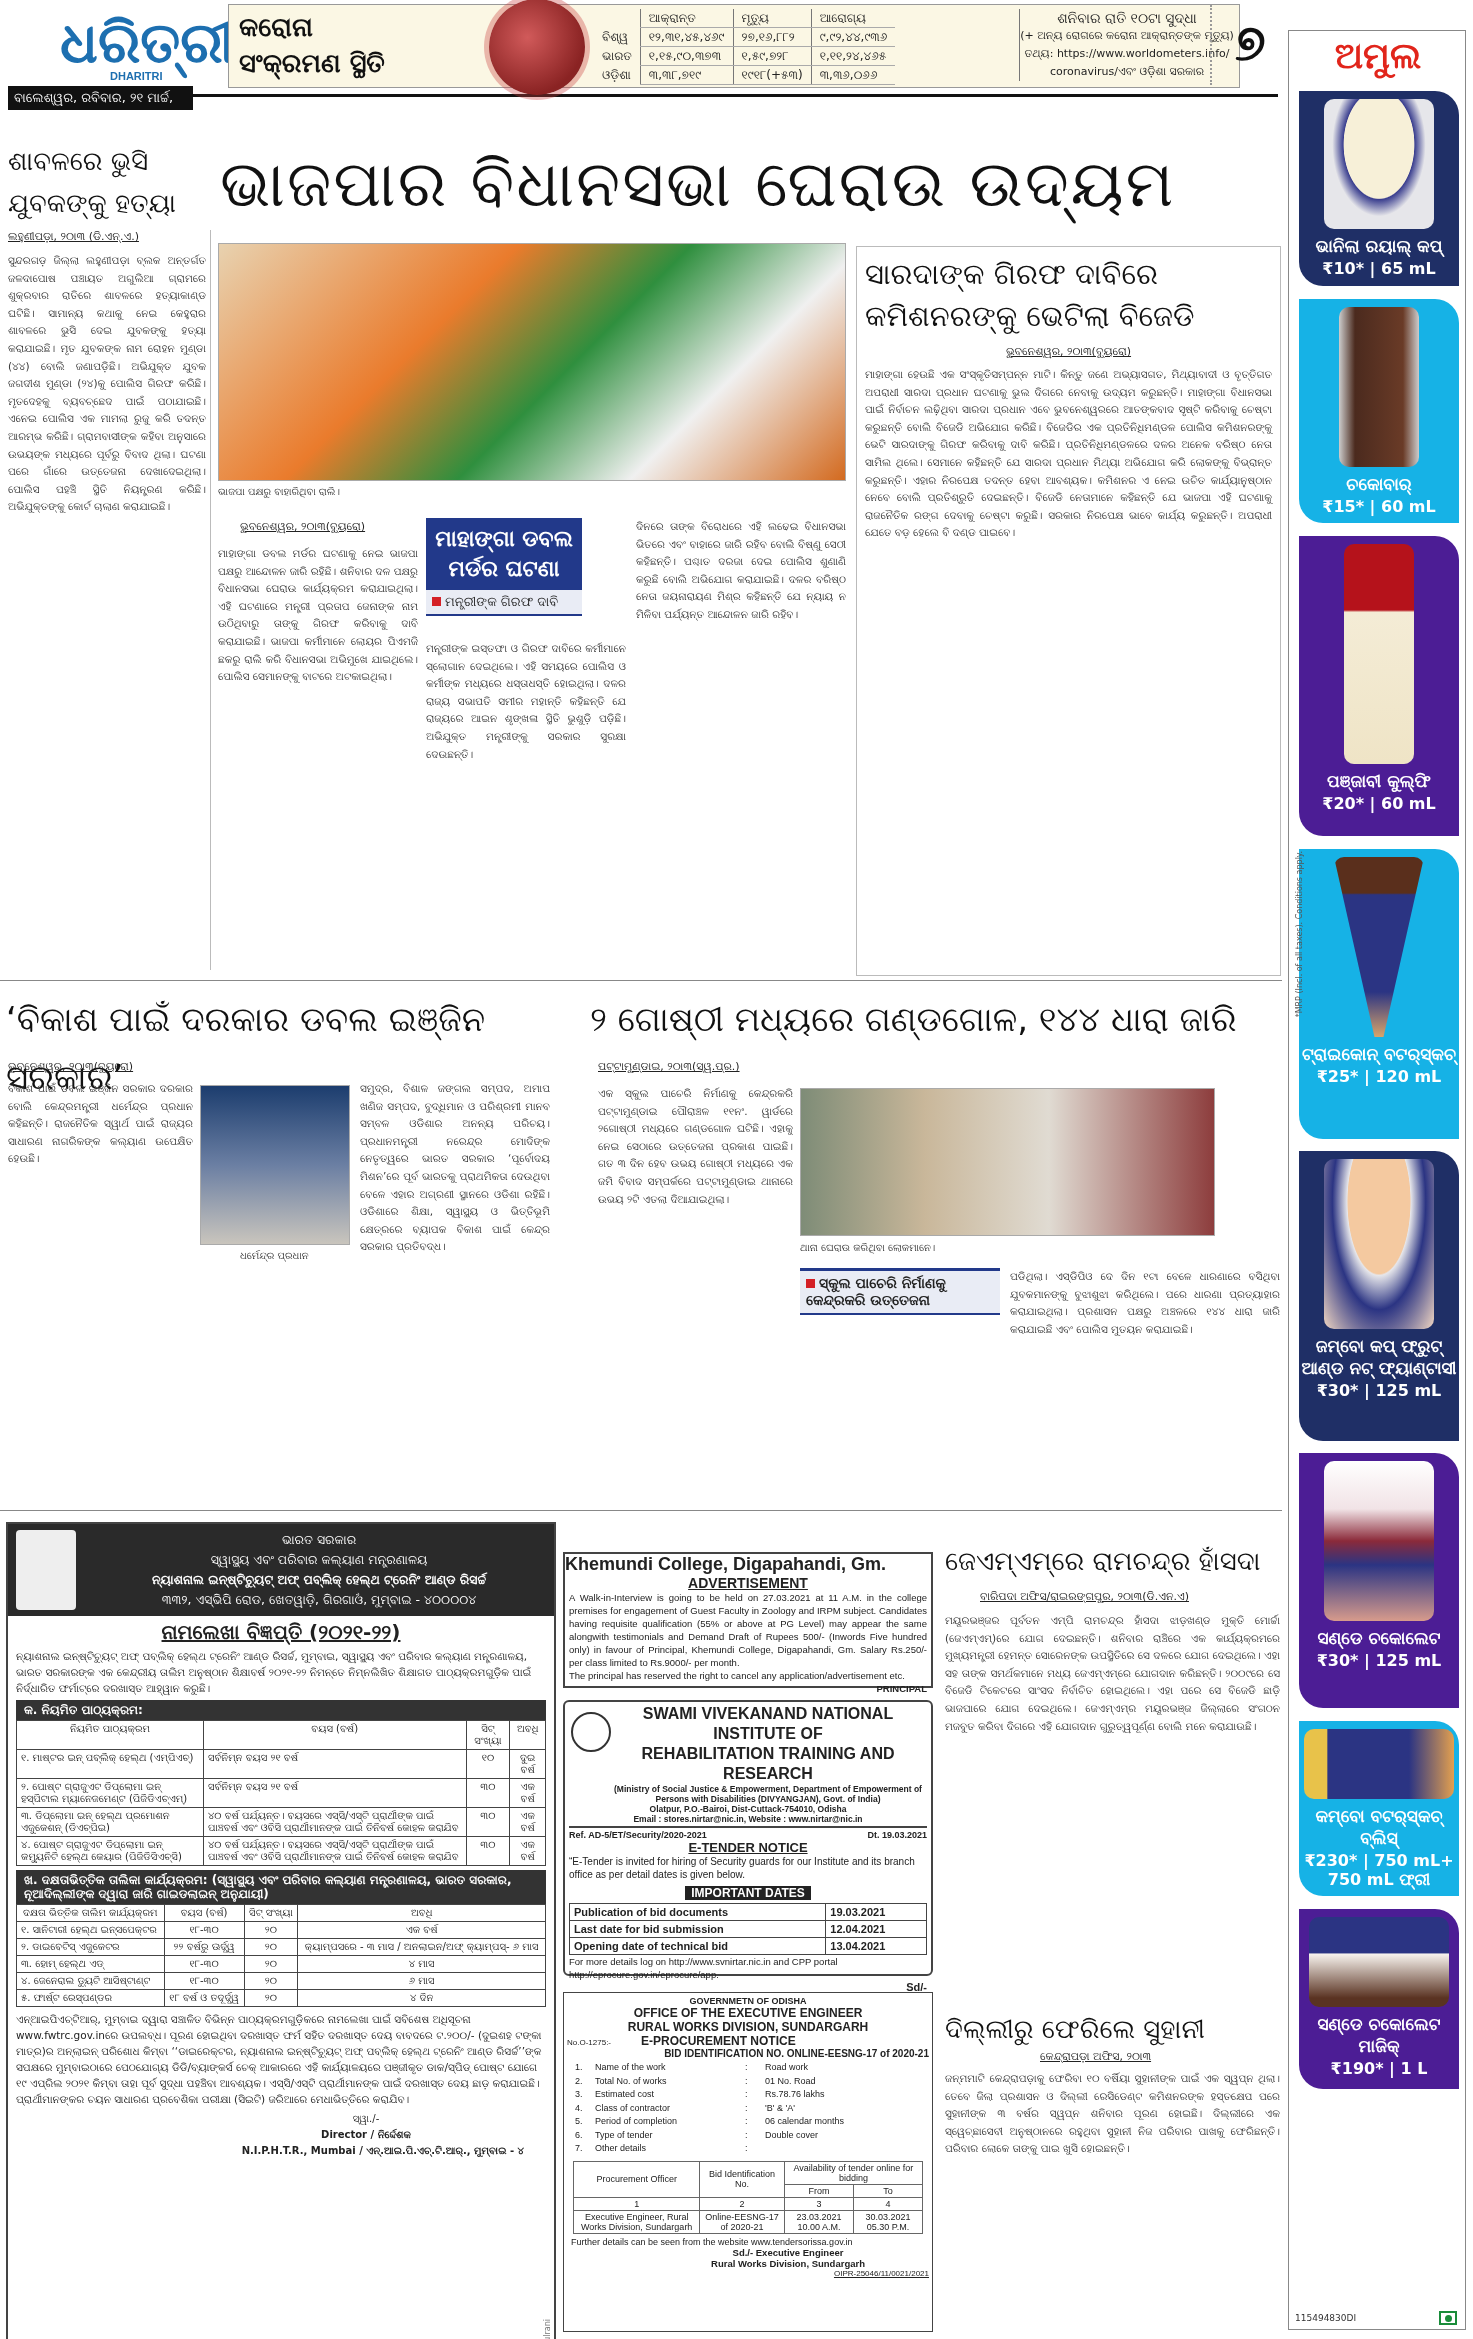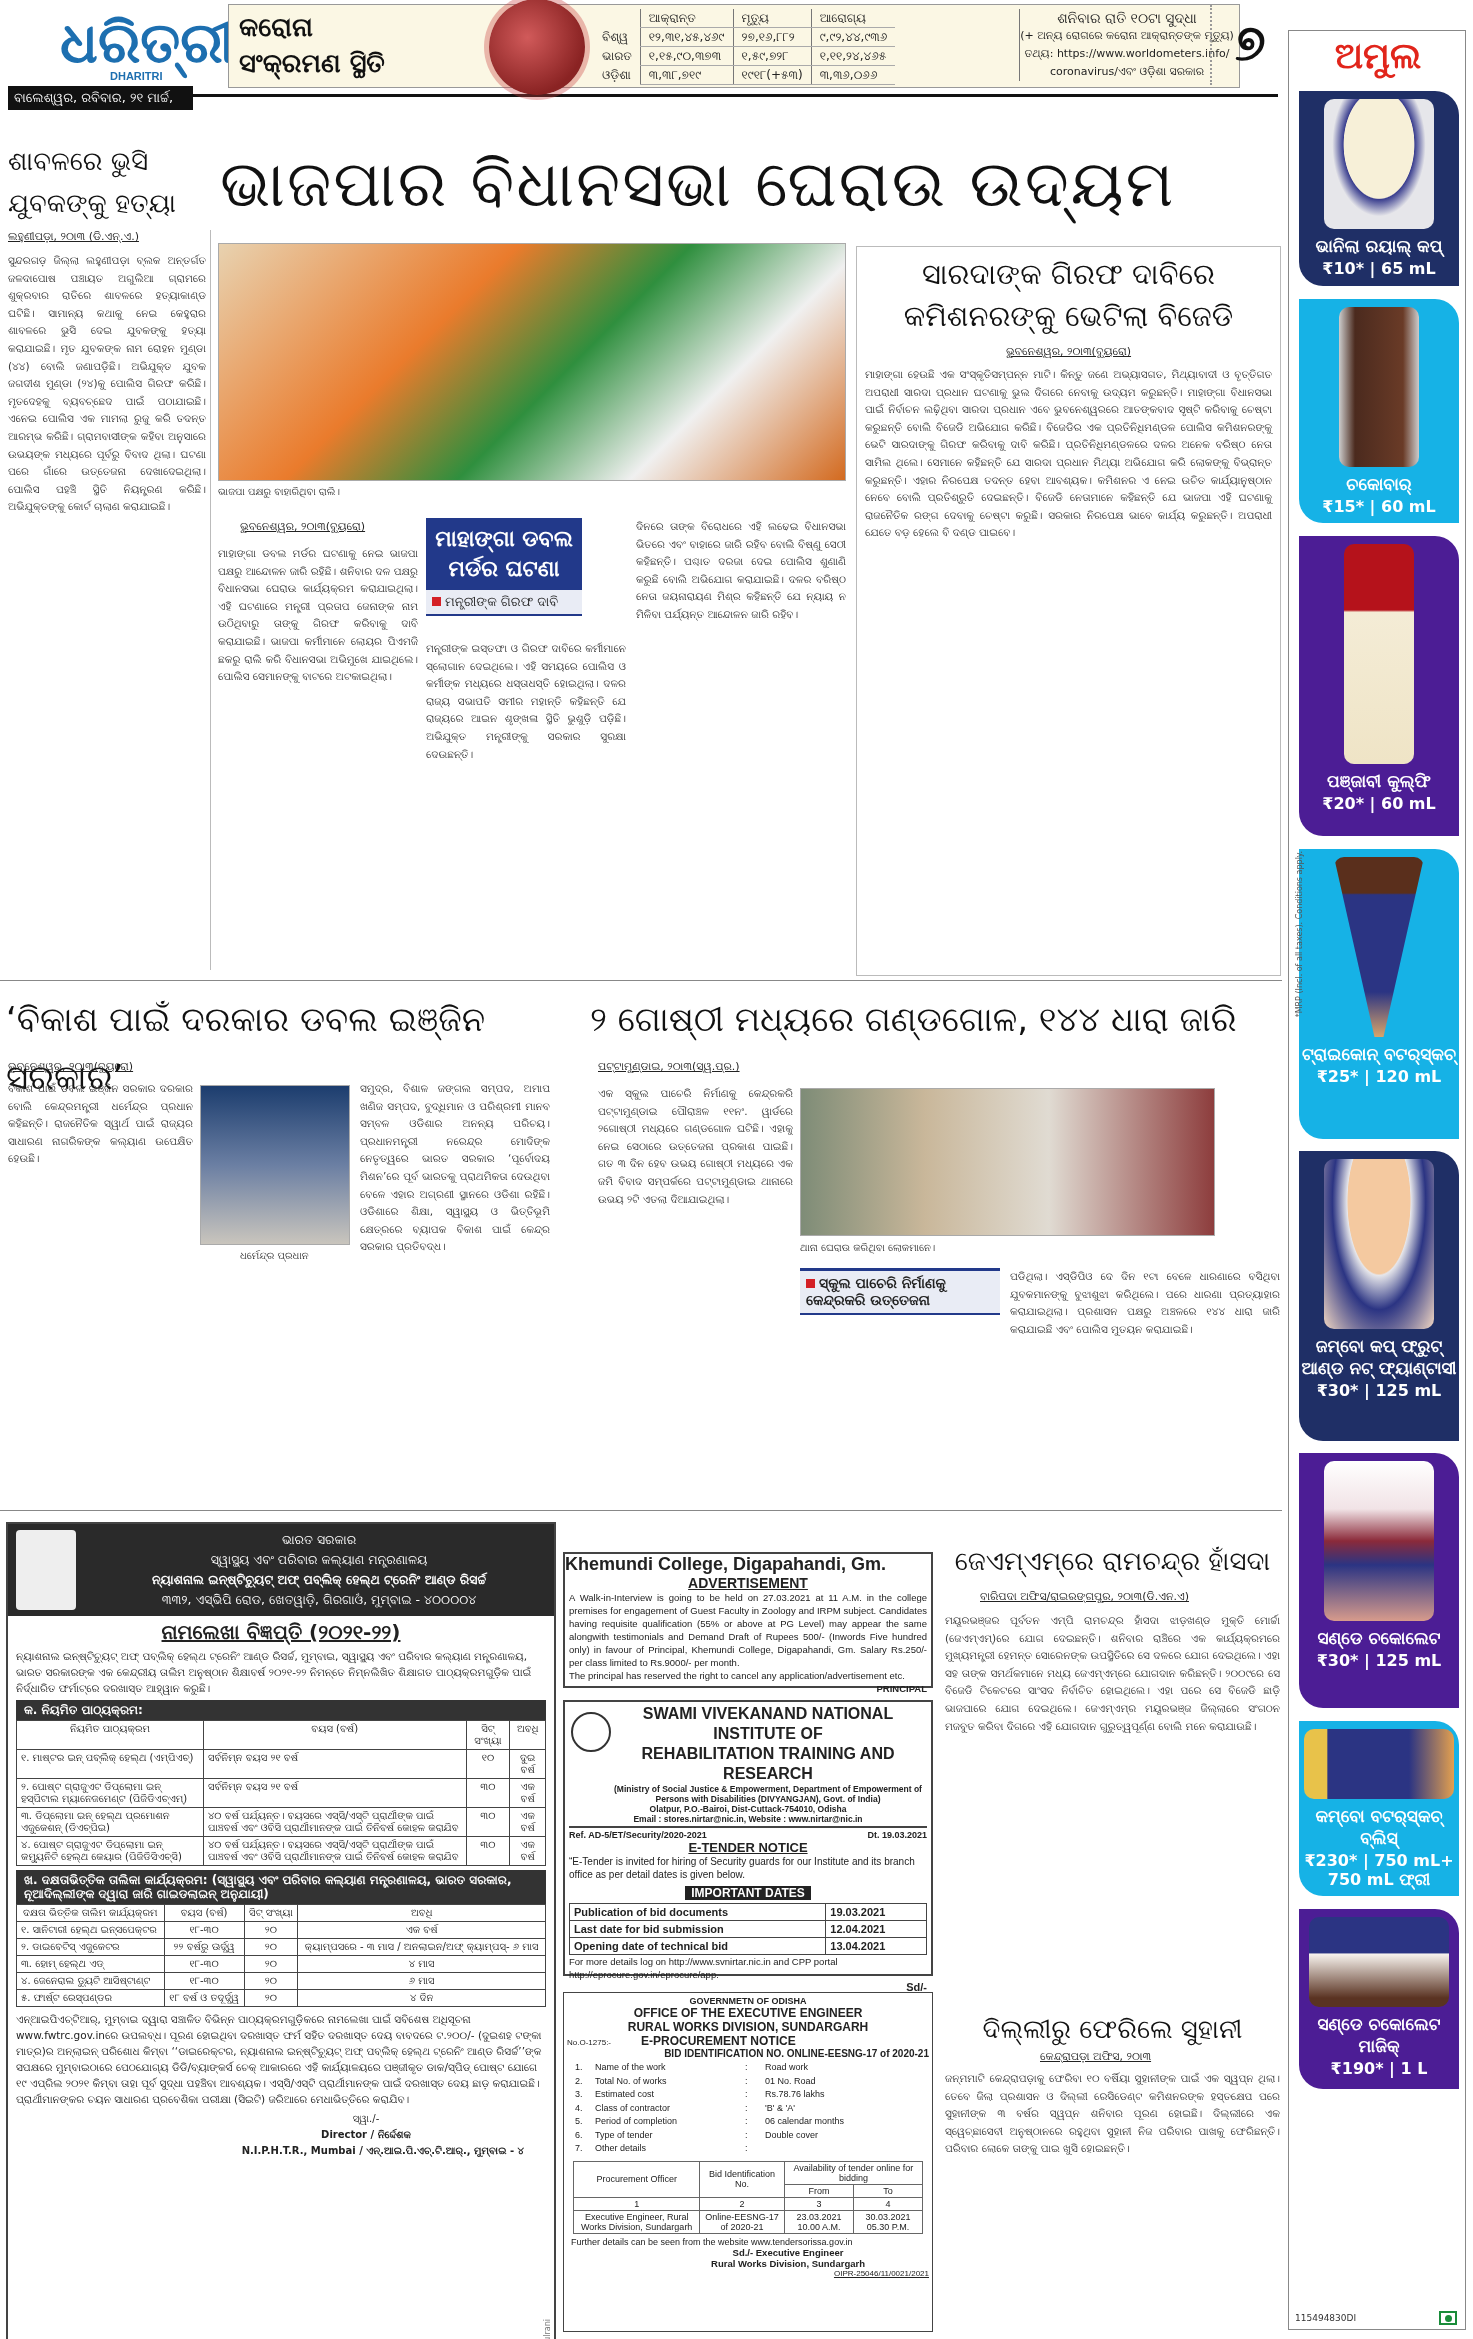--- a/index.html
+++ b/index.html
@@ -33,21 +33,21 @@
   .ad-code { left: 6px; bottom: 6px; font-size: 9px; color: #333; }
   .veg-mark { right: 8px; bottom: 4px; width: 18px; height: 14px; border: 2px solid #1a8c3a; }
   .veg-mark::after { content: ""; position: absolute; left: 4px; top: 2px; width: 7px; height: 7px; border-radius: 50%; background: #1a8c3a; }
   
   .h-side { left: 8px; top: 140px; width: 200px; font-size: 26px; line-height: 42px; color: #111; }
   .byline { font-size: 11px; text-decoration: underline; color: #222; }
   .h-main { left: 220px; top: 142px; width: 1060px; font-size: 64px; line-height: 84px; color: #111; letter-spacing: 2px; }
   .photo { background: linear-gradient(135deg, #e8d2b0 0%, #ea7b2c 35%, #2f8f3e 55%, #f0f0f0 75%, #d36a1f 100%); border: 1px solid #aaa; }
   .photo-caption { font-size: 10px; color: #333; }
   .story-box { border: 1px solid #bbb; }
-  .sub-h { font-size: 29px; line-height: 42px; color: #111; text-align: center; }
+  .sub-h { font-size: 29px; line-height: 42px; color: #111; text-align: left; }
   .col-text { font-size: 10.5px; line-height: 17.6px; color: #333; text-align: justify; overflow: hidden; }
   .hl-box { background: #22398a; color: #fff; text-align: center; font-weight: bold; font-size: 22px; line-height: 30px; padding: 6px 4px; }
   .hl-sub { background: #e9ecf5; font-size: 13px; padding: 4px 6px; border-bottom: 2px solid #22398a; }
   .red-sq { display: inline-block; width: 9px; height: 9px; background: #d42026; margin-right: 4px; }
   .h-second { font-size: 34px; line-height: 58px; color: #111; }
   .divider-h { height: 1px; background: #888; }
   .divider-v { width: 1px; background: #bbb; }
   
   .ad { border: 2px solid #444; background: #fff; }
   .niphtr-head { background: #2a2a2a; color: #fff; text-align: center; font-size: 12.5px; line-height: 20px; padding: 6px 4px 6px 80px; position: relative; }
@@ -259,21 +259,21 @@
 </div>
 
 <div class="abs ad khem en" style="left:563px;top:1552px;width:370px;height:136px;">
   <h3>Khemundi College, Digapahandi, Gm.</h3>
   <h4>ADVERTISEMENT</h4>
   <p>A Walk-in-Interview is going to be held on 27.03.2021 at 11 A.M. in the college premises for engagement of Guest Faculty in Zoology and IRPM subject. Candidates having requisite qualification (55% or above at PG Level) may appear the same alongwith testimonials and Demand Draft of Rupees 500/- (Inwords Five hundred only) in favour of Principal, Khemundi College, Digapahandi, Gm. Salary Rs.250/- per class limited to Rs.9000/- per month.</p>
   <p>The principal has reserved the right to cancel any application/advertisement etc.</p>
   <p style="text-align:right;font-weight:bold;">PRINCIPAL</p>
 </div>
 
-<div class="abs ad en" style="left:563px;top:1700px;width:370px;height:276px;padding:2px 4px;">
+<div class="abs ad en" style="left:563px;top:1700px;width:370px;height:276px;padding:2px 4px;border-radius:6px;">
   <div class="svn-logo"></div>
   <div class="svn-title">SWAMI VIVEKANAND NATIONAL INSTITUTE OF</div>
   <div class="svn-title">REHABILITATION TRAINING AND RESEARCH</div>
   <div style="font-size:8.5px;text-align:center;font-weight:bold;padding-left:40px;">(Ministry of Social Justice &amp; Empowerment, Department of Empowerment of Persons with Disabilities (DIVYANGJAN), Govt. of India)</div>
   <div style="font-size:8.5px;text-align:center;font-weight:bold;">Olatpur, P.O.-Bairoi, Dist-Cuttack-754010, Odisha</div>
   <div style="font-size:8.5px;text-align:center;font-weight:bold;border-bottom:2px solid #444;padding-bottom:2px;">Email : stores.nirtar@nic.in, Website : www.nirtar@nic.in</div>
   <div style="display:flex;justify-content:space-between;font-size:9px;font-weight:bold;margin-top:2px;">
     <span>Ref. AD-5/ET/Security/2020-2021</span>
     <span>Dt. 19.03.2021</span>
   </div>

